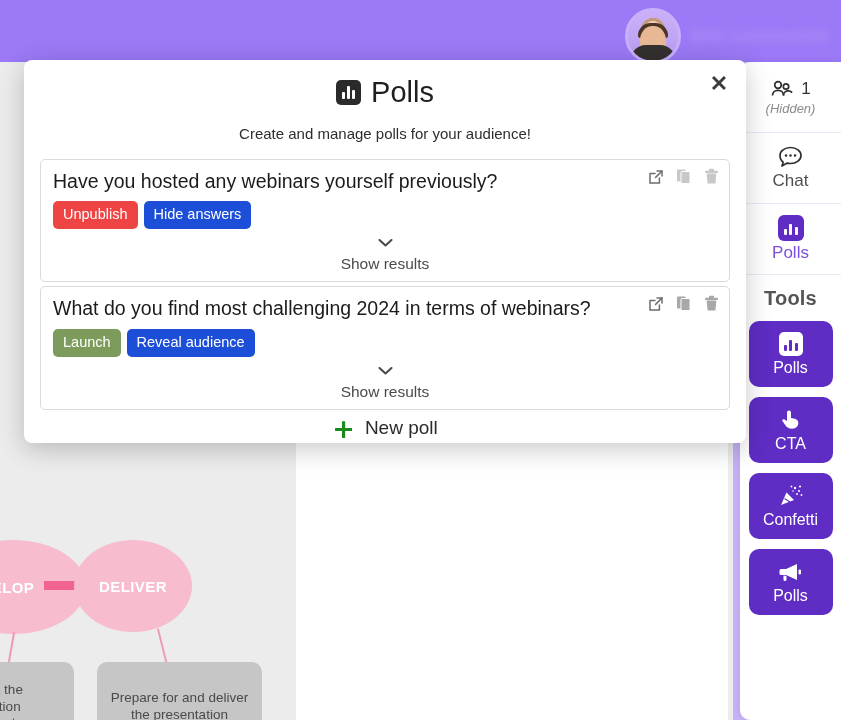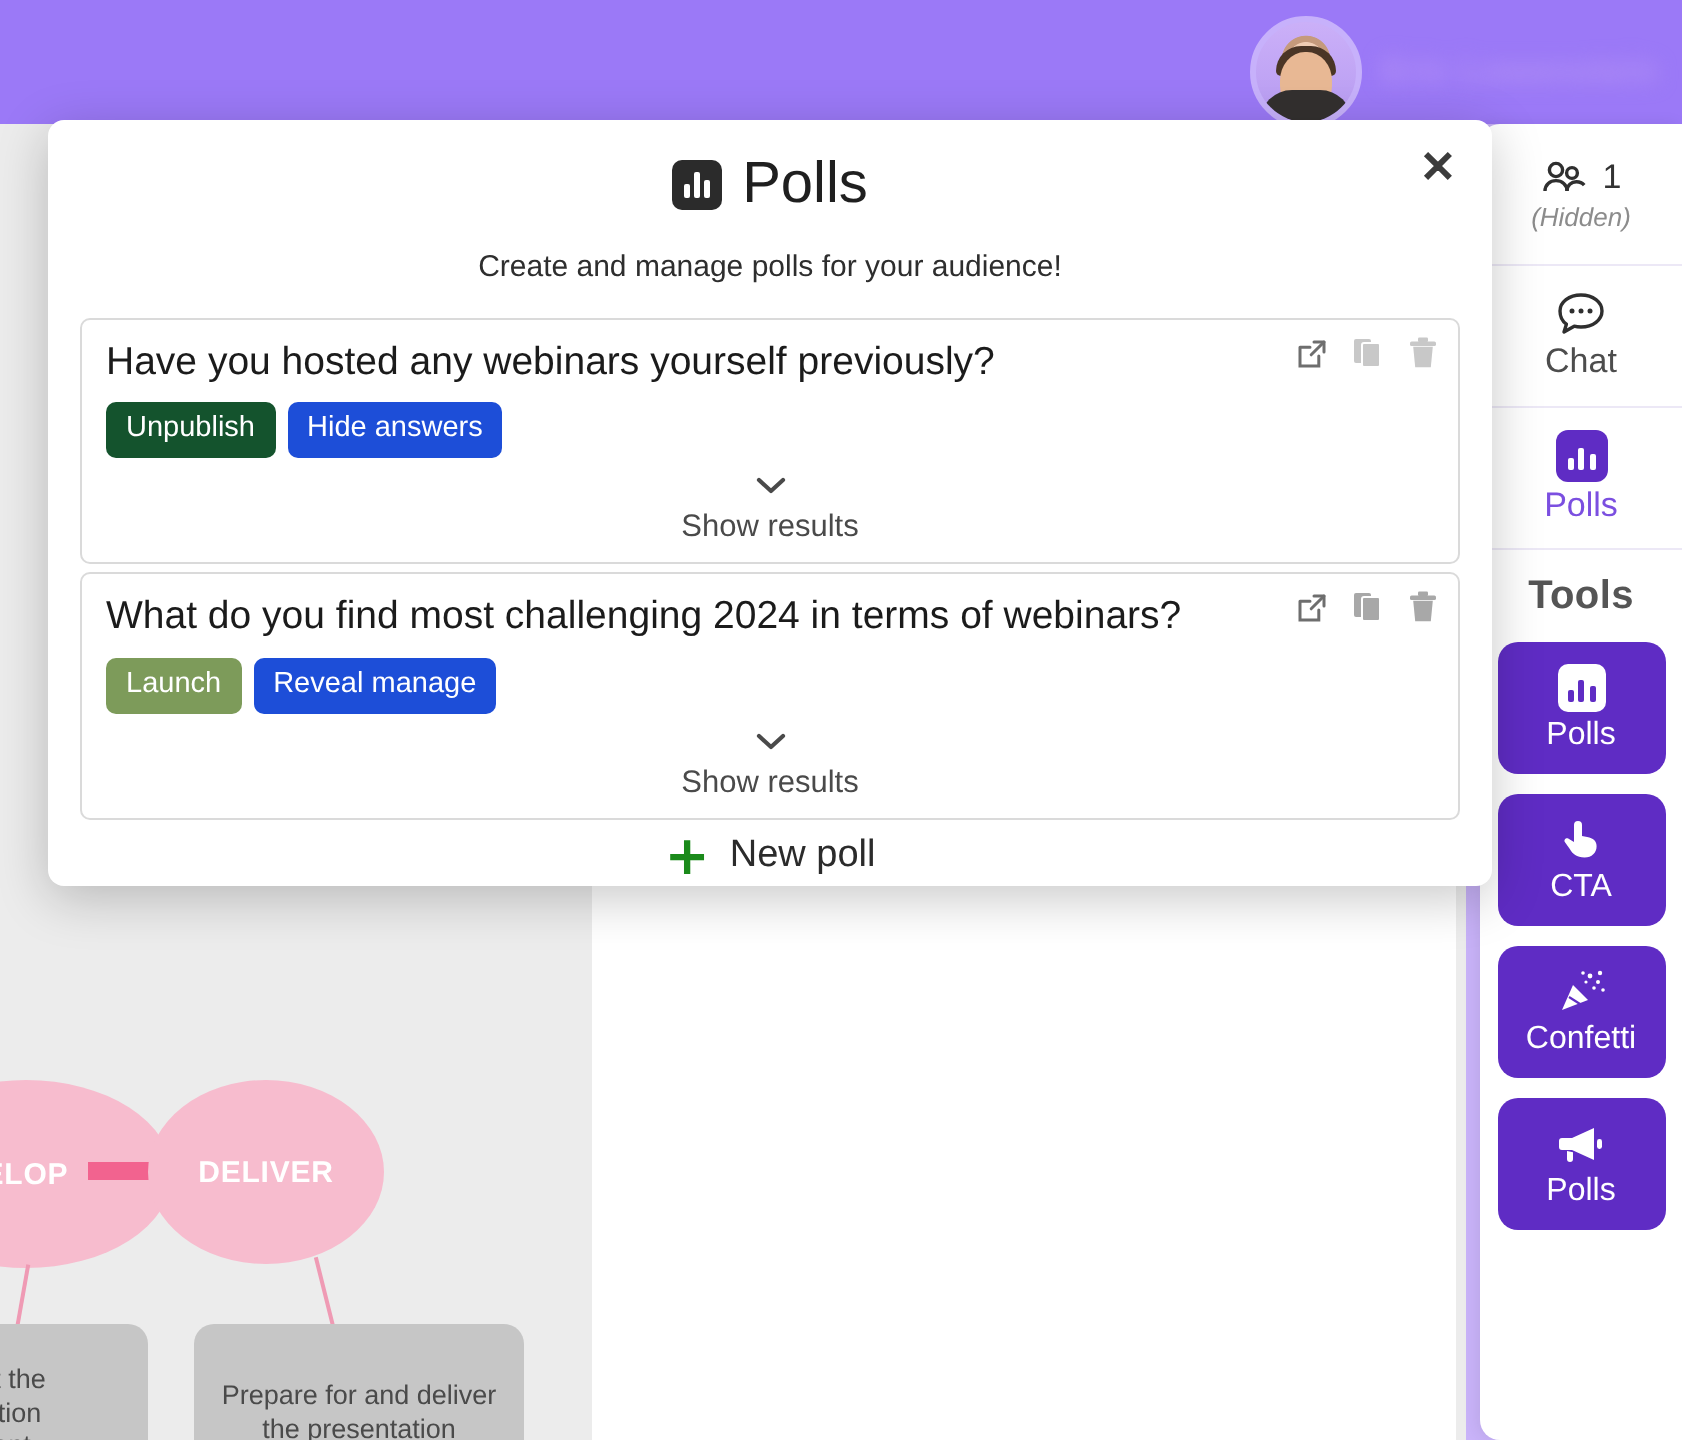--- a/index.html
+++ b/index.html
@@ -161,21 +161,21 @@
   .poll-actions {
     position: absolute; right: 10px; top: 8px; display: flex; align-items: center; gap: 12px;
   }
   .act-ic { cursor: pointer; display: block; }
   .btn-row { display: flex; gap: 6px; margin-top: 9px; }
   .pbtn {
     border: none; border-radius: 5px; color: #ffffff;
     font-size: 14.5px; padding: 6px 10px; cursor: pointer;
     font-family: "Liberation Sans", sans-serif; line-height: 1.1;
   }
-  .pbtn.red { background: #14532d; text-align: center; }
+  .pbtn.red { background: #ef4444; text-align: center; }
   .pbtn.green { background: #7d9b5a; }
   .pbtn.gray { background: #1d4ed8; }
   .show-results {
     margin-top: 9px; display: flex; align-items: center; justify-content: center; gap: 7px;
     color: #4a4a4a; font-size: 15.5px; cursor: pointer; flex-direction: column;
   }
   .chev { display: block; }
   .new-poll {
     margin-top: 5px;
     display: flex; align-items: center; justify-content: center; gap: 10px;
@@ -392,21 +392,21 @@
           </svg>
           <svg class="act-ic" width="15" height="17" viewBox="0 0 15 17">
             <rect x="5" y="0.8" width="5" height="2.2" rx="0.6" fill="#a8a8a8"></rect>
             <rect x="1" y="2.8" width="13" height="2.2" rx="0.8" fill="#a8a8a8"></rect>
             <path d="M2.6 5.4h9.8l-1 10.2H3.6L2.6 5.4z" fill="#a8a8a8"></path>
           </svg>
         </div>
 
         <div class="btn-row">
           <button class="pbtn green">Launch</button>
-          <button class="pbtn gray">Reveal manage</button>
+          <button class="pbtn gray">Reveal audience</button>
         </div>
 
         <div class="show-results">
           <svg class="chev" width="15" height="10" viewBox="0 0 15 10">
             <path d="M1.5 2l6 5.5L13.5 2" fill="none" stroke="#4a4a4a" stroke-width="2.1" stroke-linecap="round" stroke-linejoin="round"></path>
           </svg>
           <span>Show results</span>
         </div>
       </div>
 

